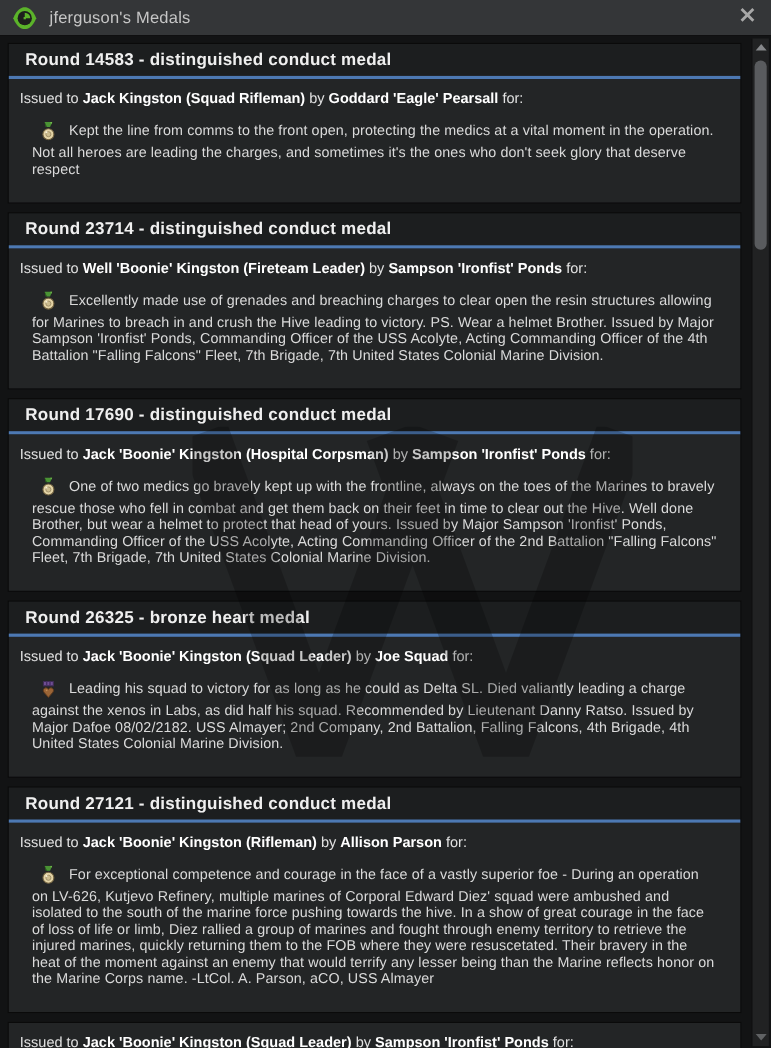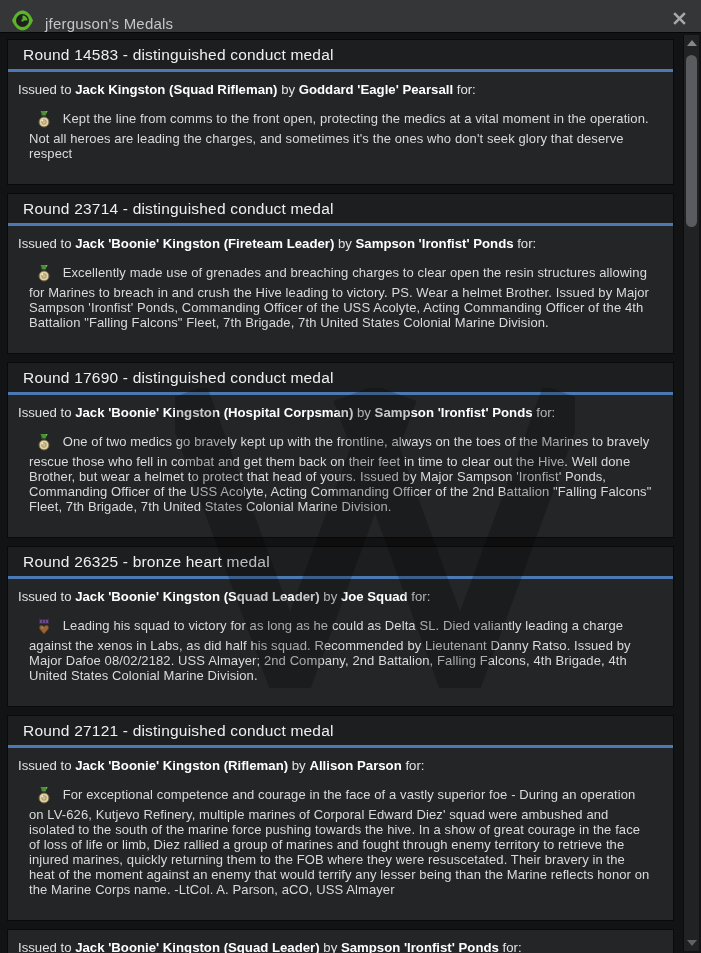--- a/index.html
+++ b/index.html
@@ -1,29 +1,29 @@
 <!DOCTYPE html>
 <html style="--accent-blue: #4d79b3; --icon-green: #5bb32a; --titlebar-bg: #343638; --panel-header-bg: #1c1e1f; --panel-body-bg: #232526; --window-bg: #121314; --medal-gold: #e3d3a5; --ribbon-green: #4a9334; --ribbon-purple: #6f4e93; --heart-bronze: #9a6436;"><head>
 <meta charset="utf-8">
 <style>
   html,body{margin:0;padding:0;background:#000;}
   body{width:701px;height:953px;overflow:hidden;font-family:"Liberation Sans","DejaVu Sans",sans-serif;}
   .window{width:701px;height:953px;background:#121314;display:flex;flex-direction:column;box-sizing:border-box;}
 
   
-  .titlebar{flex:0 0 32px;background:#343638;display:flex;align-items:flex-end;padding:0 10px;border-bottom:1px solid #070707;}
+  .titlebar{flex:0 0 32px;background:#343638;display:flex;align-items:center;padding:0 10px;border-bottom:1px solid #070707;}
   .app-icon{width:24px;height:24px;display:flex;align-items:center;justify-content:center;}
   .title{color:#c6c6c6;font-size:15px;margin-left:11px;letter-spacing:.2px;}
   .close-btn{margin-left:auto;width:24px;height:24px;display:flex;align-items:center;justify-content:center;cursor:pointer;}
 
   
   .content{flex:1;position:relative;background:#121314;padding:6px 27px 0 7px;overflow:hidden;}
 
   .panel{margin-bottom:8px;border:1px solid #0a0a0a;}
-  .panel-header{background:#1c1e1f;color:#efefef;font-size:15.5px;font-weight:normal;padding:6px 15px 5px;border-bottom:3px solid var(--accent-blue,#4d79b3);letter-spacing:.2px;}
+  .panel-header{background:#1c1e1f;color:#efefef;font-size:15.5px;font-weight:bold;padding:6px 15px 5px;border-bottom:3px solid var(--accent-blue,#4d79b3);letter-spacing:.2px;}
   .panel-body{background:#232526;color:#dadada;padding:9px 10px 12px;}
   .issued{margin:1px 0 13px 0;font-size:13.2px;line-height:16px;color:#e2e2e2;}
   .issued b{color:#ffffff;}
   .citation{margin:11px;font-size:13px;line-height:15px;letter-spacing:.1px;}
   .medal-icon{display:inline-block;vertical-align:-5px;margin:0 8px 0 8px;}
   .medal-icon svg{display:none;}
   .medal-icon[data-icon="distinguished-conduct-medal-icon"] .svg-conduct{display:inline-block;}
   .medal-icon[data-icon="bronze-heart-medal-icon"] .svg-heart{display:inline-block;}
 
   
@@ -93,21 +93,21 @@
     </div>
   </section>
 
   <section class="panel">
     <div class="panel-header">
       <span>Round 23714 - distinguished conduct medal</span>
     </div>
     <div class="panel-body">
       <p class="issued">
         <span>Issued to</span>
-        <b>Jack 'Boonie' Kingston (Fireteam Leader)</b>
+        <b>Well 'Boonie' Kingston (Fireteam Leader)</b>
         <span>by</span>
         <b>Sampson 'Ironfist' Ponds</b>
         <span>for:</span>
       </p>
       <p class="citation">
         <span class="medal-icon" data-icon="distinguished-conduct-medal-icon">
           <svg class="svg-conduct" width="14" height="17" viewBox="0 0 14 17">
             <path d="M3.5,0 h7 l-2,4.5 h-3 z" style="fill:var(--ribbon-green,#4a9334)"></path>
             <path d="M3.5,0 l2.2,4.5 h-1.2 z" fill="#2f6b1f"></path>
             <path d="M10.5,0 l-1,2.2 l-0.8,-2.2 z" fill="#77c050"></path>

